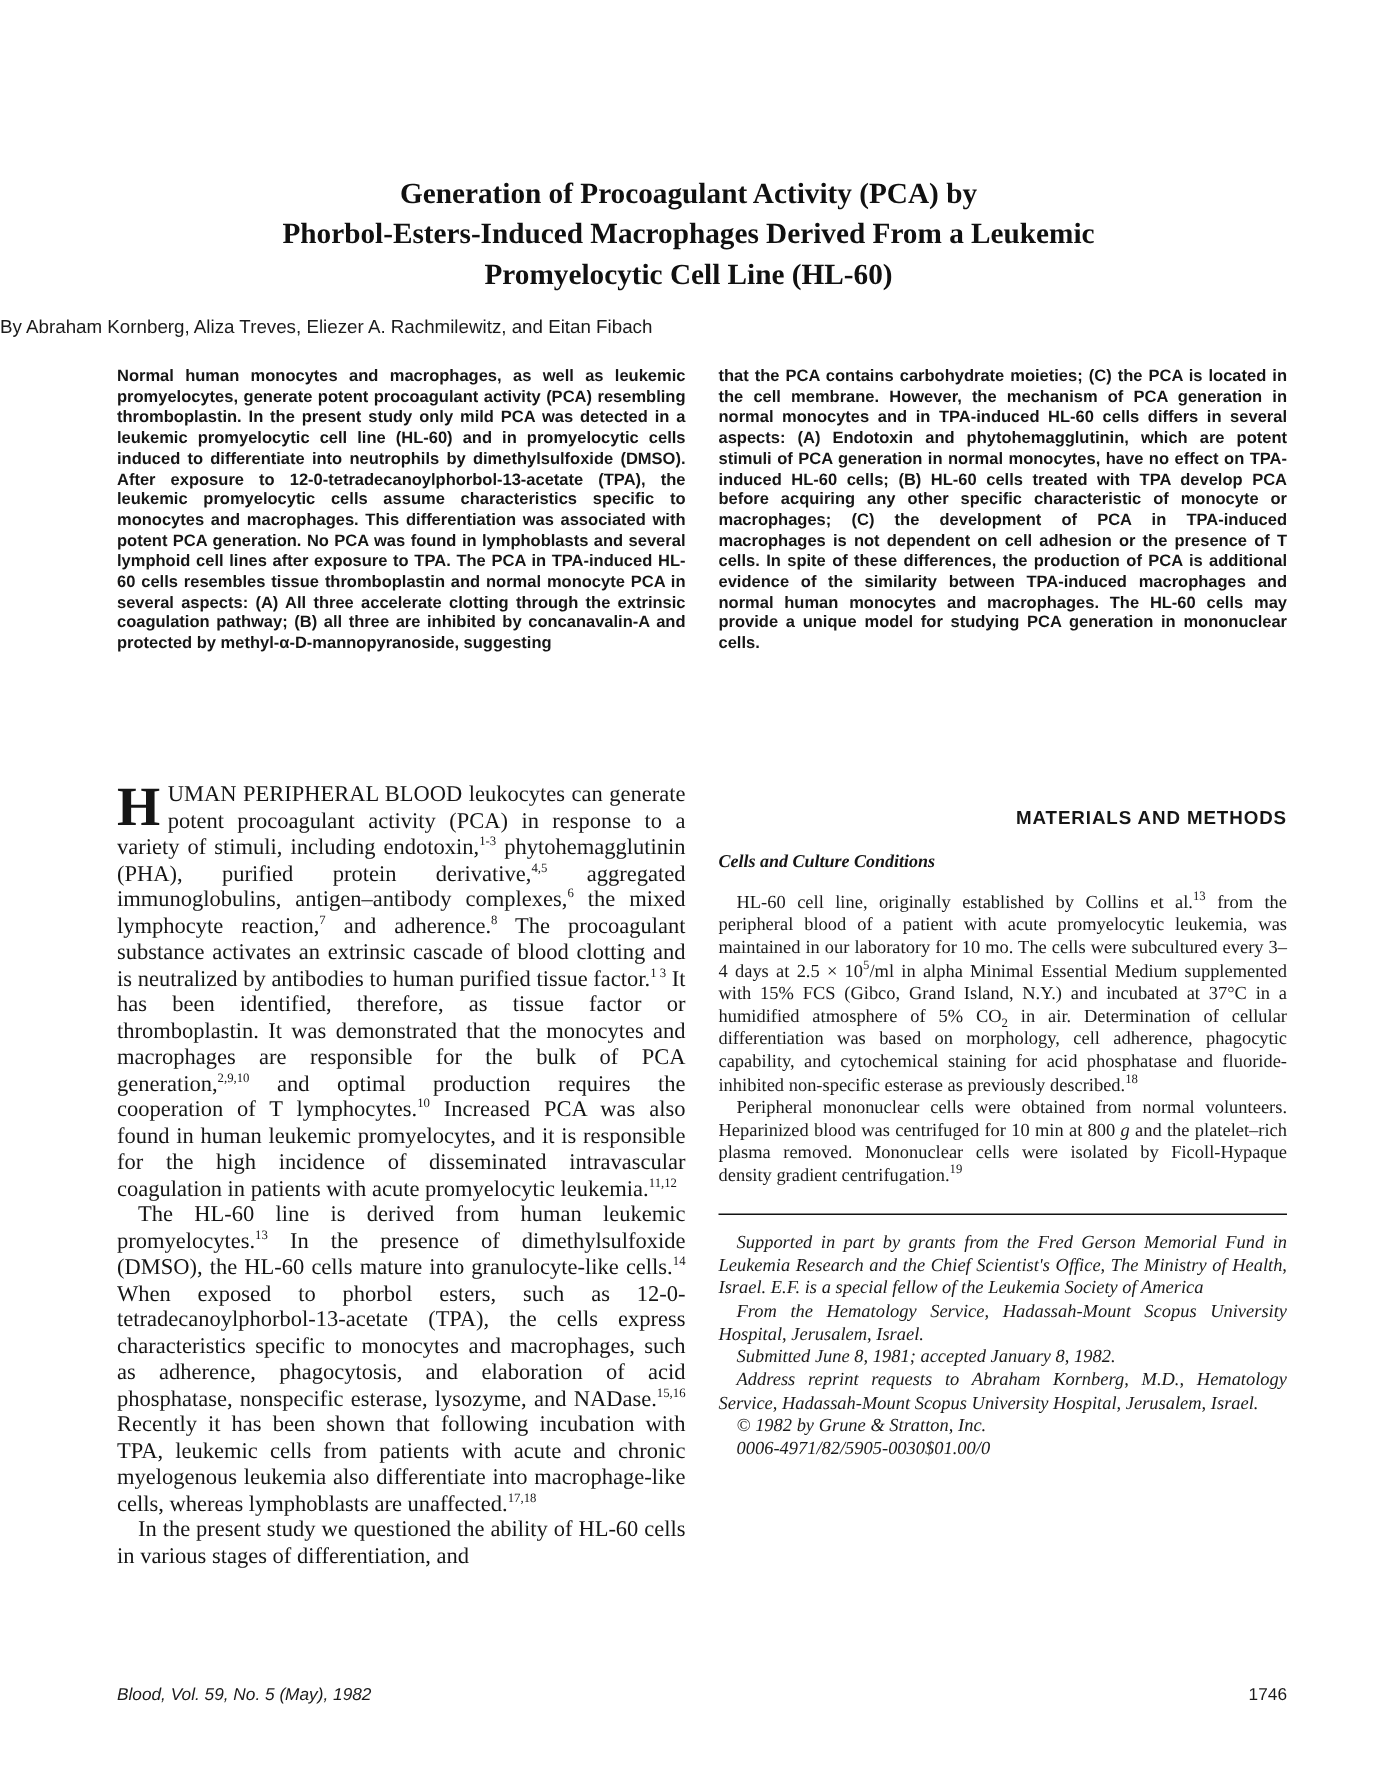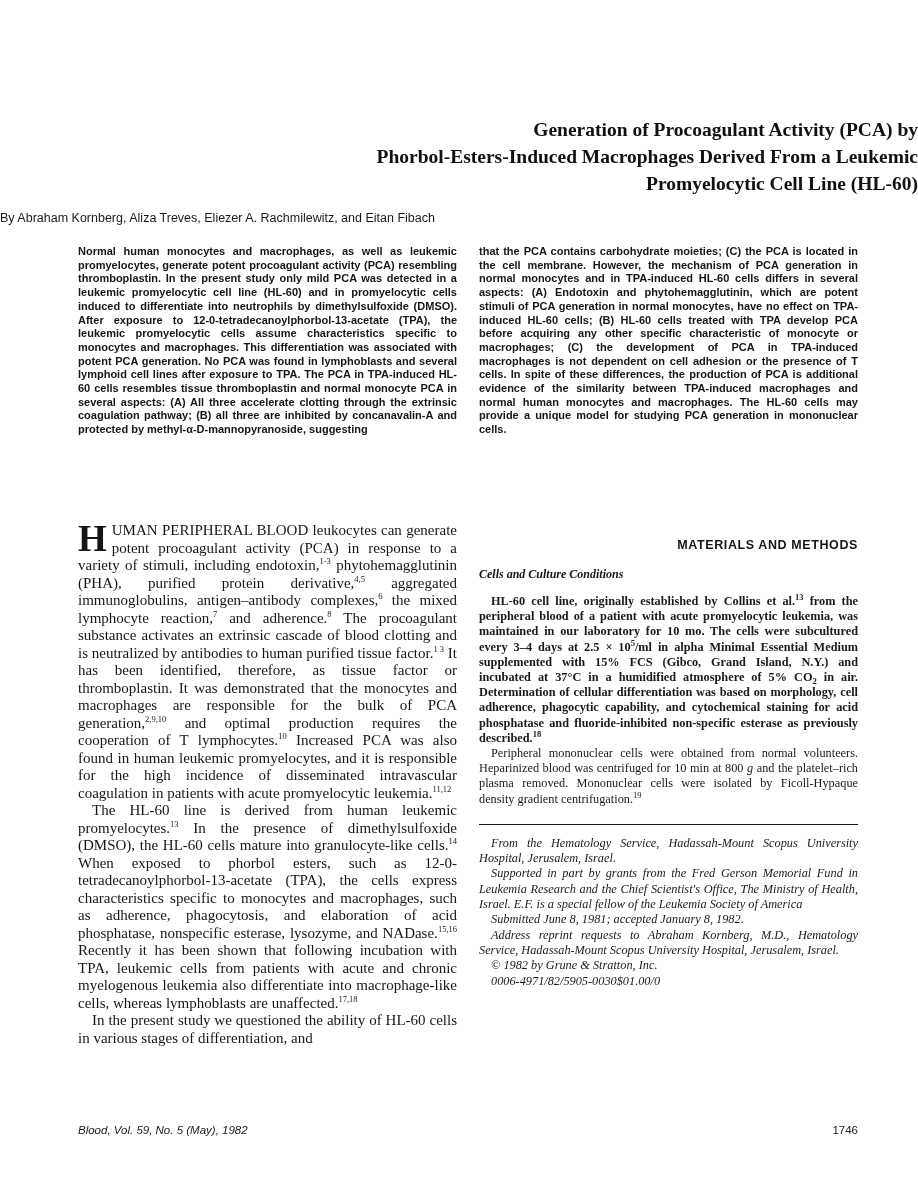--- a/index.html
+++ b/index.html
@@ -7,21 +7,21 @@
     position:relative;
     width:918px; height:1188px;
     margin:0 auto;
     background:#ffffff;
     color:#161616;
     font-family:"Liberation Serif", serif;
     overflow:hidden;
   }
 
   
-  .title-block { position:absolute; top:116px; left:0; right:0; text-align:right; }
+  .title-block { position:absolute; top:116px; left:0; right:0; text-align:center; }
   .title-line {
     font-family:"Liberation Serif", serif;
     font-weight:700; font-size:19.5px; line-height:27px;
     color:#111;
   }
 
   
   .byline {
     position:absolute; top:211px; left:0; right:0;
     text-align:left;
@@ -67,21 +67,21 @@
   }
   .methods-subheading {
     font-style:italic; font-size:12px;
     margin:15px 0 0 0; color:#161616;
   }
   .methods-p {
     font-size:12.3px; line-height:15.2px;
     text-align:justify; text-indent:12px;
     margin:0; color:#1a1a1a;
   }
-  .methods-p.first { margin-top:12px;font-weight:bold; }
+  .methods-p.first { margin-top:12px; }
 
   .footnote-rule {
     border:none; border-top:1.4px solid #111;
     margin:17px 0 11px 0; width:100%;
   }
   .footnote-p {
     font-style:italic; font-size:12.3px; line-height:15.3px;
     text-align:justify; text-indent:12px;
     margin:0; color:#1a1a1a;
   }
@@ -130,22 +130,22 @@
     <div class="col">
 
       <h3 class="methods-heading">MATERIALS AND METHODS</h3>
       <h4 class="methods-subheading">Cells and Culture Conditions</h4>
 
       <p class="methods-p first">HL-60 cell line, originally established by Collins et al.<sup>13</sup> from the peripheral blood of a patient with acute promyelocytic leukemia, was maintained in our laboratory for 10 mo. The cells were subcultured every 3–4 days at 2.5 × 10<sup>5</sup>/ml in alpha Minimal Essential Medium supplemented with 15% FCS (Gibco, Grand Island, N.Y.) and incubated at 37°C in a humidified atmosphere of 5% CO<sub>2</sub> in air. Determination of cellular differentiation was based on morphology, cell adherence, phagocytic capability, and cytochemical staining for acid phosphatase and fluoride-inhibited non-specific esterase as previously described.<sup>18</sup></p>
       <p class="methods-p">Peripheral mononuclear cells were obtained from normal volunteers. Heparinized blood was centrifuged for 10 min at 800 <i>g</i> and the platelet–rich plasma removed. Mononuclear cells were isolated by Ficoll-Hypaque density gradient centrifugation.<sup>19</sup></p>
 
       <hr class="footnote-rule">
 
+      <p class="footnote-p">Supported in part by grants from the Fred Gerson Memorial Fund in Leukemia Research and the Chief Scientist's Office, The Ministry of Health, Israel. E.F. is a special fellow of the Leukemia Society of America</p>
       <p class="footnote-p">From the Hematology Service, Hadassah-Mount Scopus University Hospital, Jerusalem, Israel.</p>
-      <p class="footnote-p">Supported in part by grants from the Fred Gerson Memorial Fund in Leukemia Research and the Chief Scientist's Office, The Ministry of Health, Israel. E.F. is a special fellow of the Leukemia Society of America</p>
       <p class="footnote-p">Submitted June 8, 1981; accepted January 8, 1982.</p>
       <p class="footnote-p">Address reprint requests to Abraham Kornberg, M.D., Hematology Service, Hadassah-Mount Scopus University Hospital, Jerusalem, Israel.</p>
       <p class="footnote-p">© 1982 by Grune &amp; Stratton, Inc.</p>
       <p class="footnote-p">0006-4971/82/5905-0030$01.00/0</p>
     </div>
 
   </div>
 
   <div class="footer-journal">Blood, Vol. 59, No. 5 (May), 1982</div>
   <div class="footer-page">1746</div>

